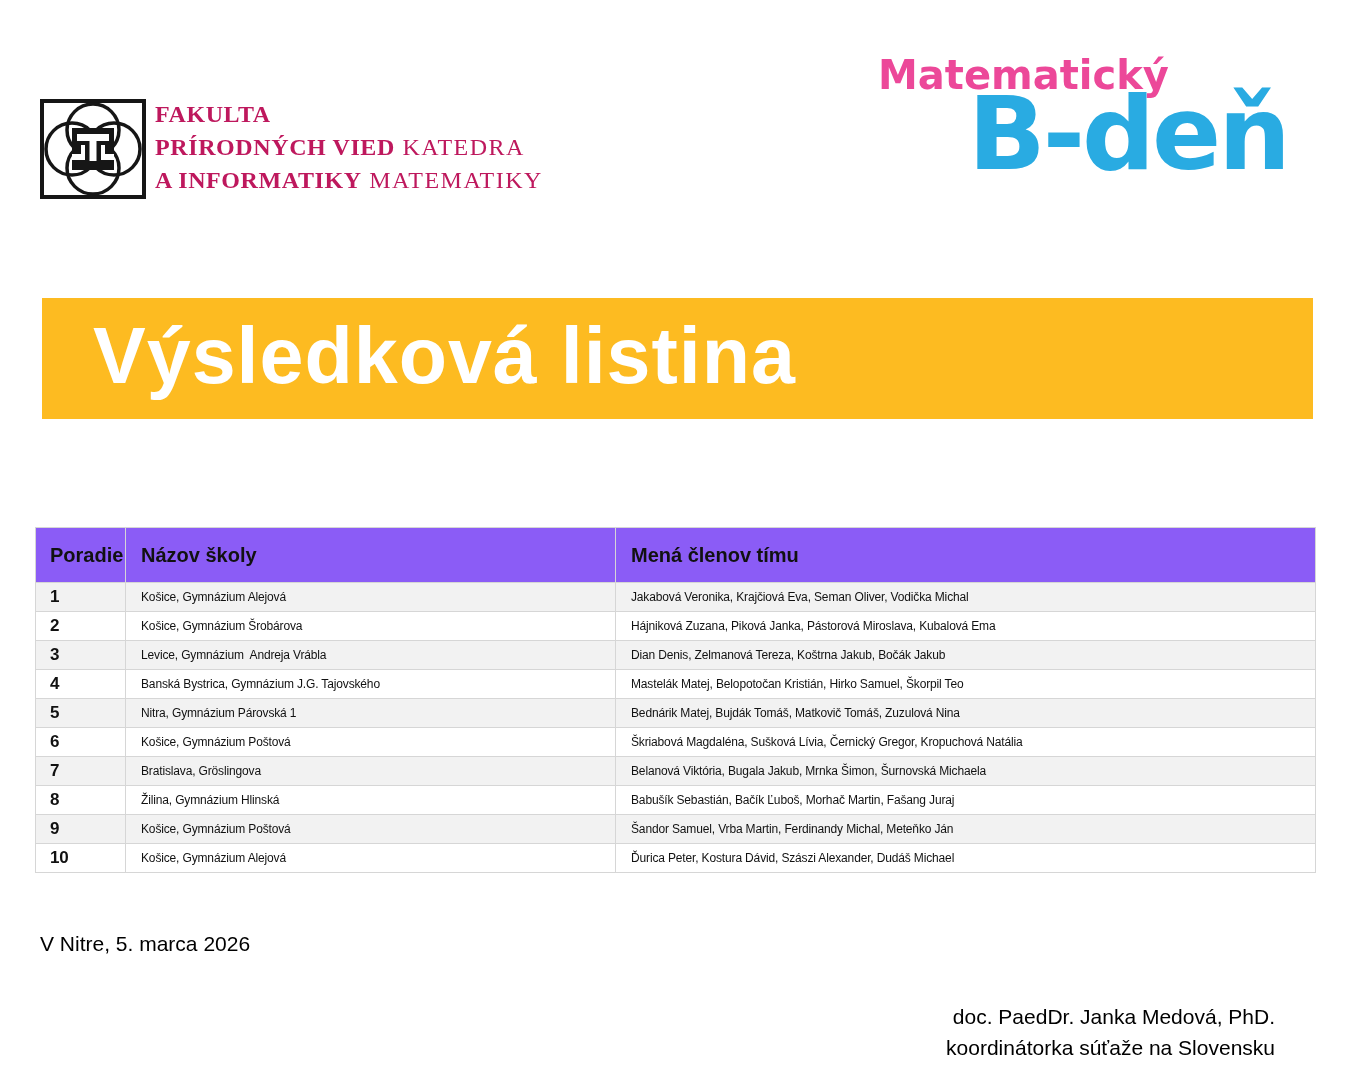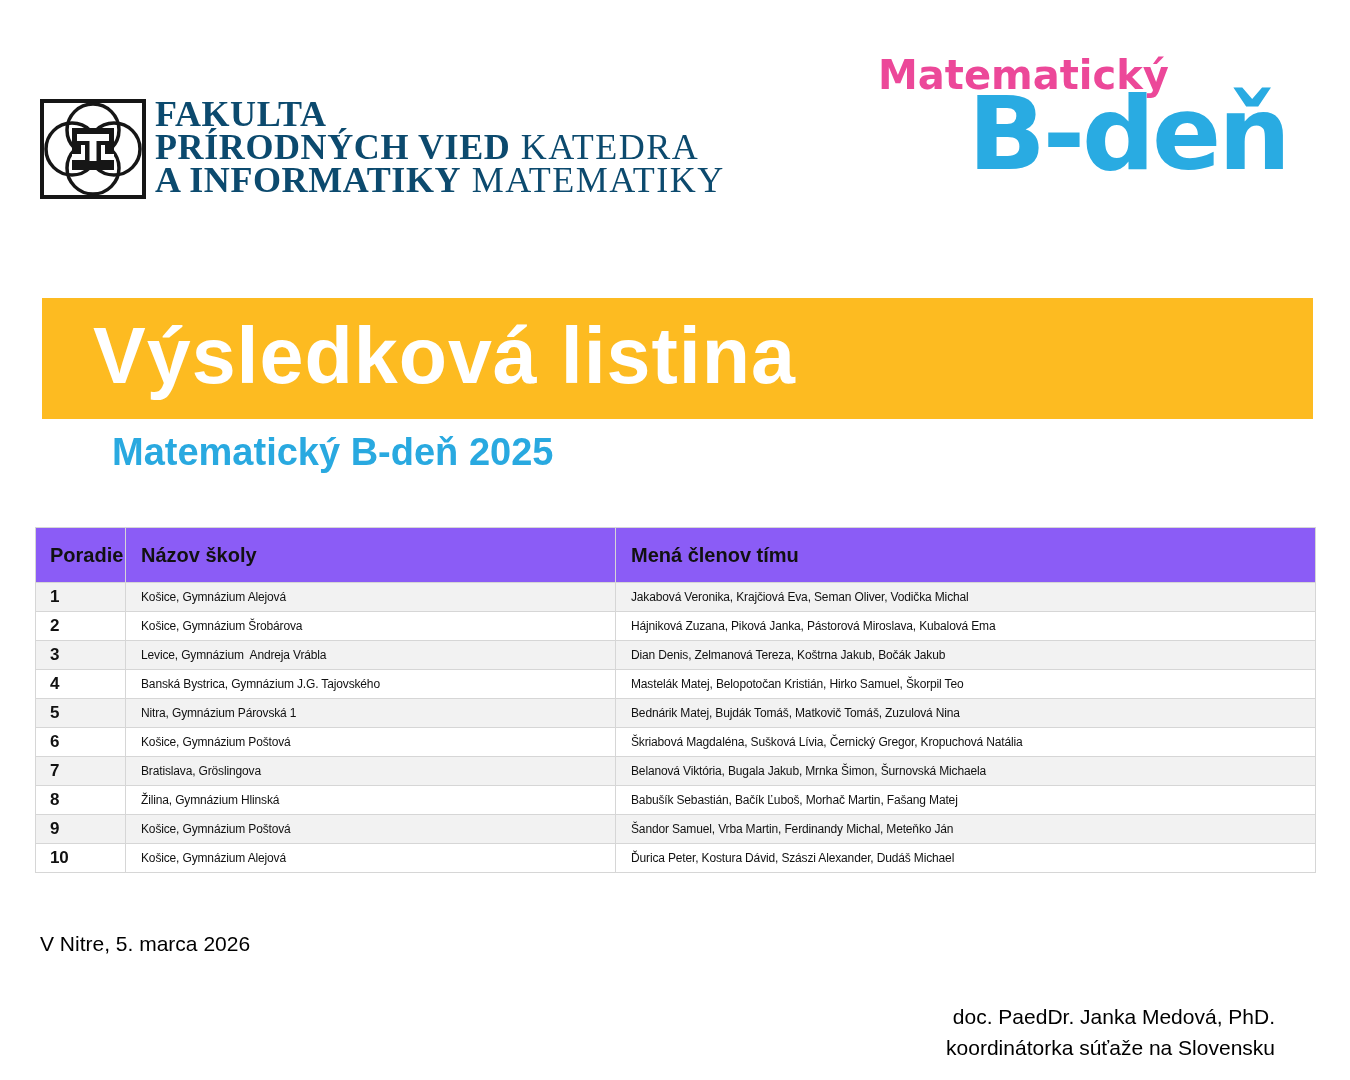--- a/index.html
+++ b/index.html
@@ -7,21 +7,21 @@
   .page {
     position:relative; width:1350px; height:1080px; background:#ffffff;
     font-family:"Liberation Sans", sans-serif; color:#1a1a1a; overflow:hidden;
   }
 
   
   .faculty-block { position:absolute; left:40px; top:98px; display:flex; align-items:flex-start; }
   .faculty-mark { width:106px; height:102px; flex:0 0 auto; }
   .faculty-text {
     margin-left:9px; font-family:"Liberation Serif", serif;
-    font-size:36px; line-height:33px; color:#0c4a6e; letter-spacing:0.6px; white-space:nowrap;
+    font-size:24px; line-height:33px; color:#be185d; letter-spacing:0.6px; white-space:nowrap;
   }
   .faculty-text .b { font-weight:700; }
   .faculty-text .r { font-weight:400; letter-spacing:1.5px; }
 
   
   .event-top {
     position:absolute; left:878px; top:52px;
     font-family:"DejaVu Sans", sans-serif; font-weight:700;
     font-size:40px; color:#ec4899; letter-spacing:0px; white-space:nowrap;
   }
@@ -89,21 +89,20 @@
       <div><span class="b">A INFORMATIKY</span><span class="r"> MATEMATIKY</span></div>
     </div>
   </div>
 
   <div class="event-top">Matematický</div>
   <div class="event-bottom">B-deň</div>
 
   <div class="banner">
     <div class="banner-title">Výsledková listina</div>
   </div>
-  <div class="subtitle">Matematický B-deň 2025</div>
 
   <table class="results">
     <colgroup>
       <col style="width:90px">
       <col style="width:490px">
       <col style="width:700px">
     </colgroup>
     <thead>
       <tr>
         <th class="col-rank">Poradie</th>
@@ -143,21 +142,21 @@
           <td class="col-members">Škriabová Magdaléna, Sušková Lívia, Černický Gregor, Kropuchová Natália</td>
         </tr>
         <tr class="odd">
           <td class="col-rank">7</td>
           <td class="col-school">Bratislava, Gröslingova</td>
           <td class="col-members">Belanová Viktória, Bugala Jakub, Mrnka Šimon, Šurnovská Michaela</td>
         </tr>
         <tr class="even">
           <td class="col-rank">8</td>
           <td class="col-school">Žilina, Gymnázium Hlinská</td>
-          <td class="col-members">Babušík Sebastián, Bačík Ľuboš, Morhač Martin, Fašang Matej</td>
+          <td class="col-members">Babušík Sebastián, Bačík Ľuboš, Morhač Martin, Fašang Juraj</td>
         </tr>
         <tr class="odd">
           <td class="col-rank">9</td>
           <td class="col-school">Košice, Gymnázium Poštová</td>
           <td class="col-members">Šandor Samuel, Vrba Martin, Ferdinandy Michal, Meteňko Ján</td>
         </tr>
         <tr class="even">
           <td class="col-rank">10</td>
           <td class="col-school">Košice, Gymnázium Alejová</td>
           <td class="col-members">Ďurica Peter, Kostura Dávid, Szászi Alexander, Dudáš Michael</td>

